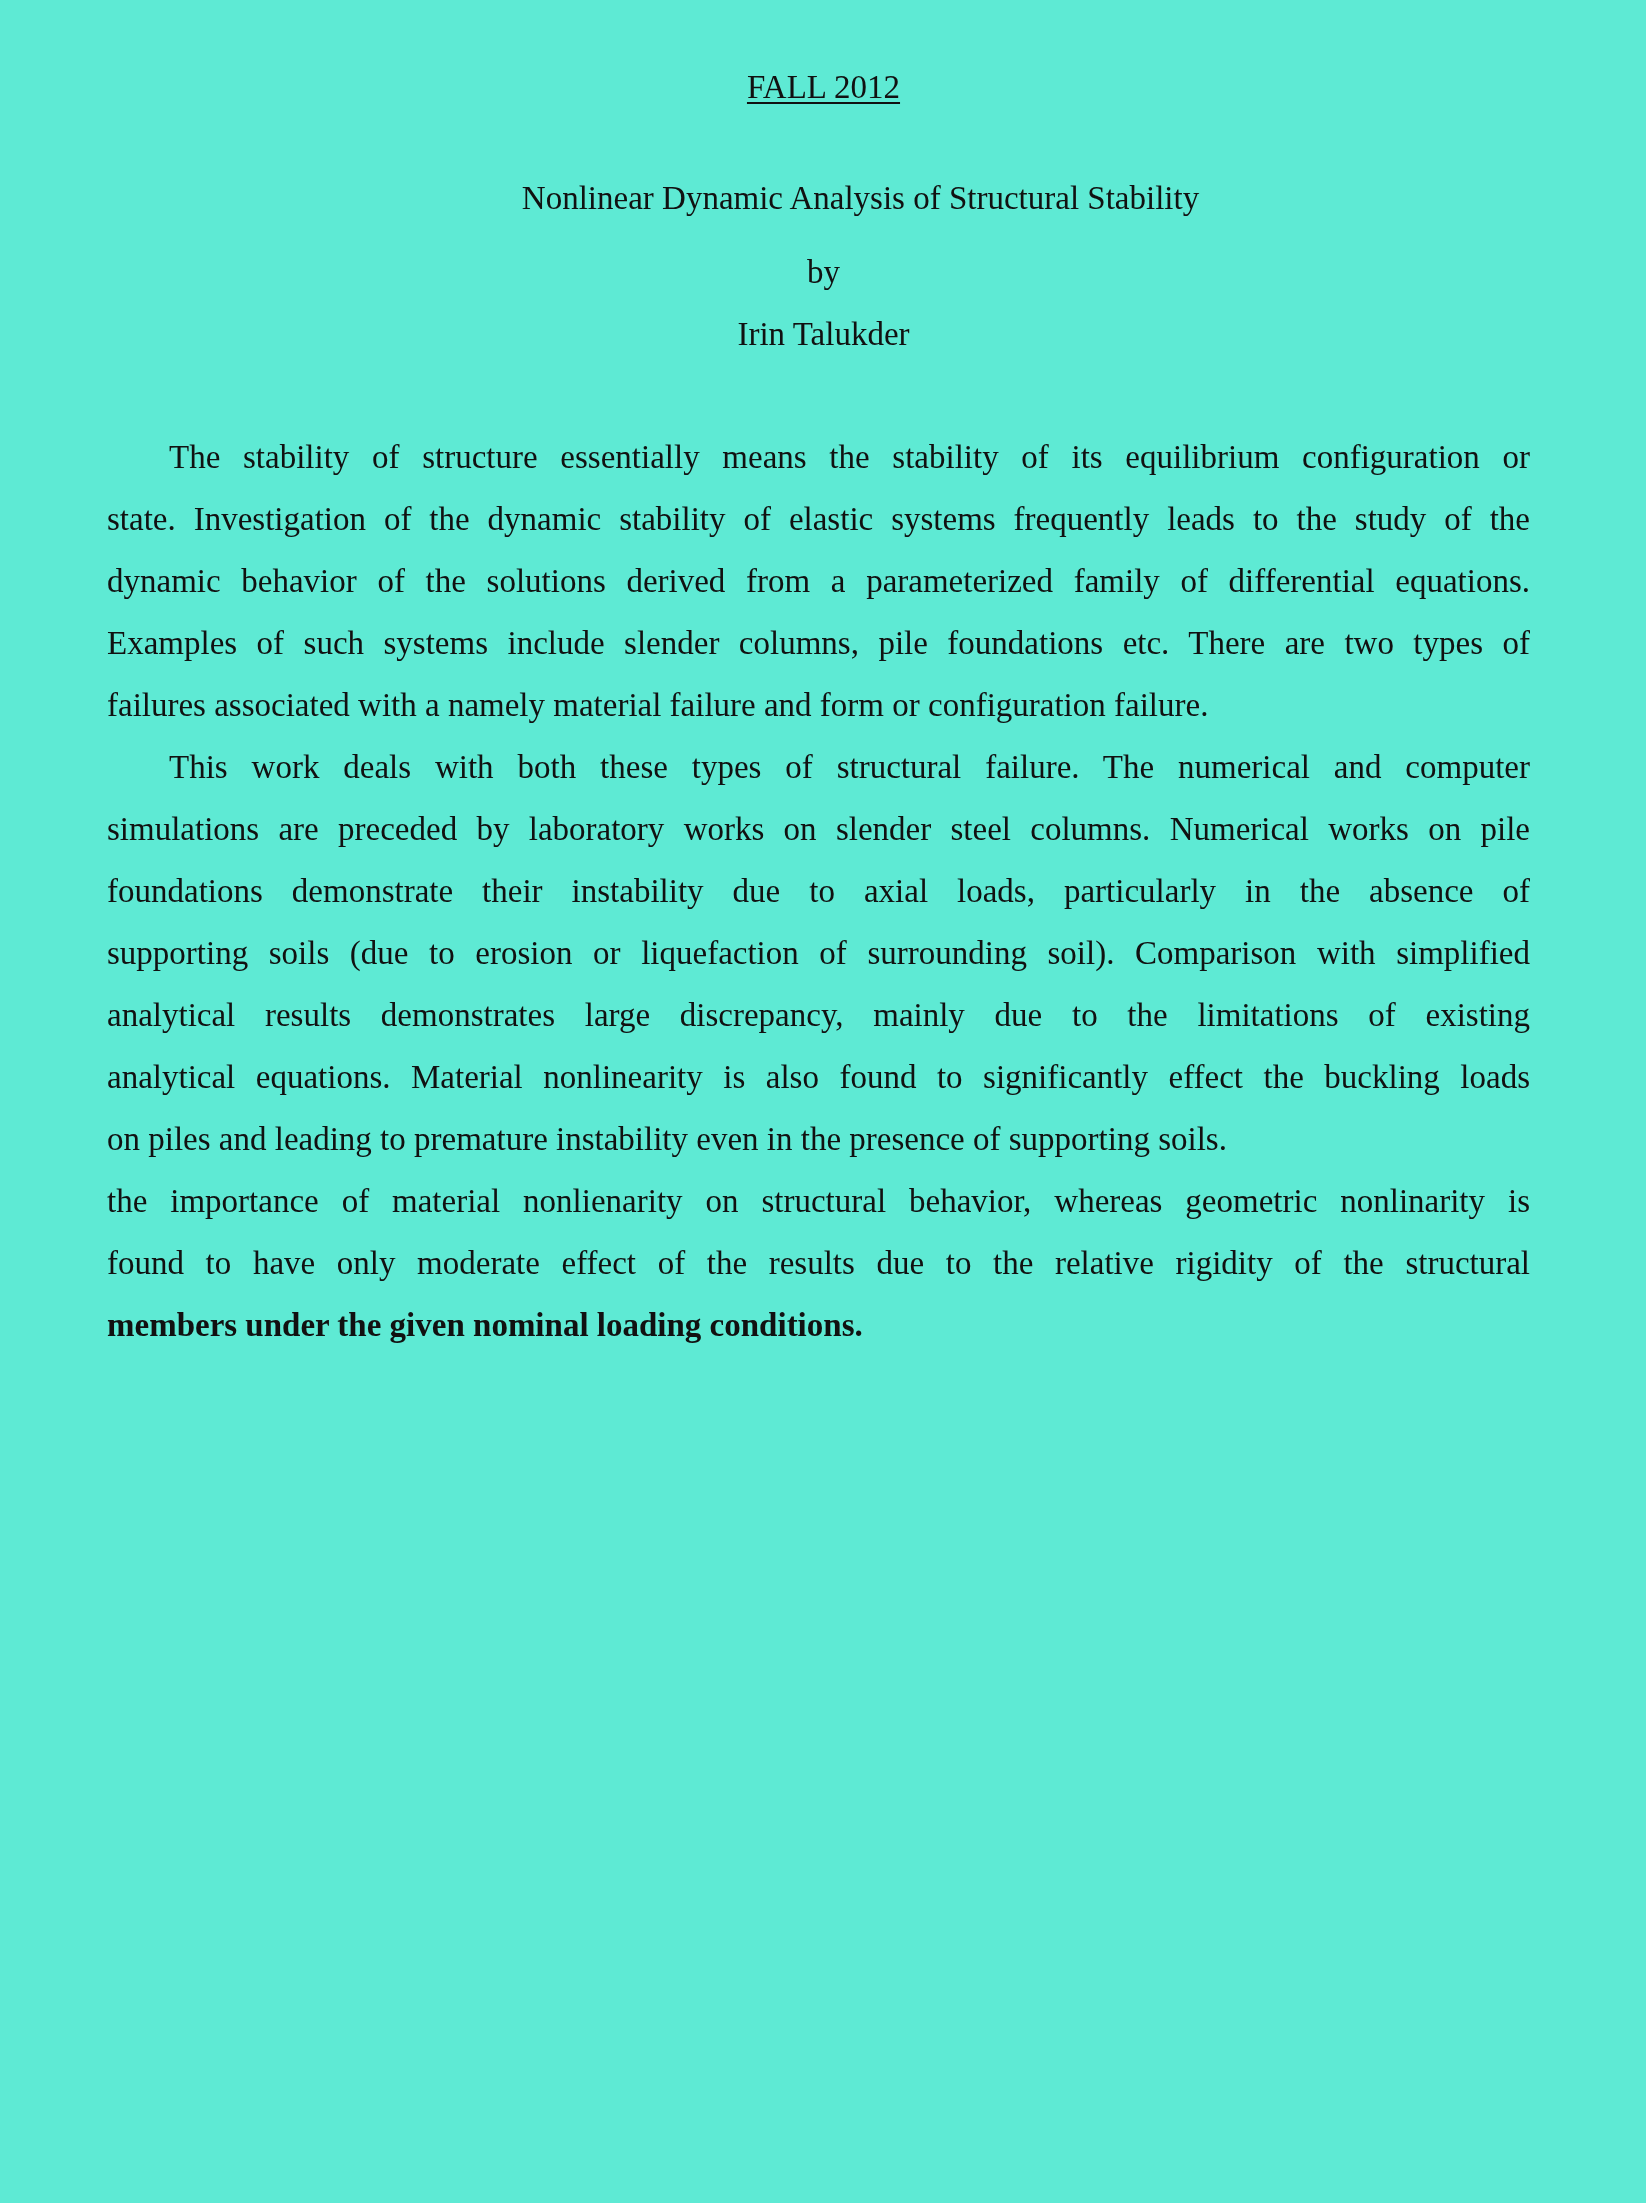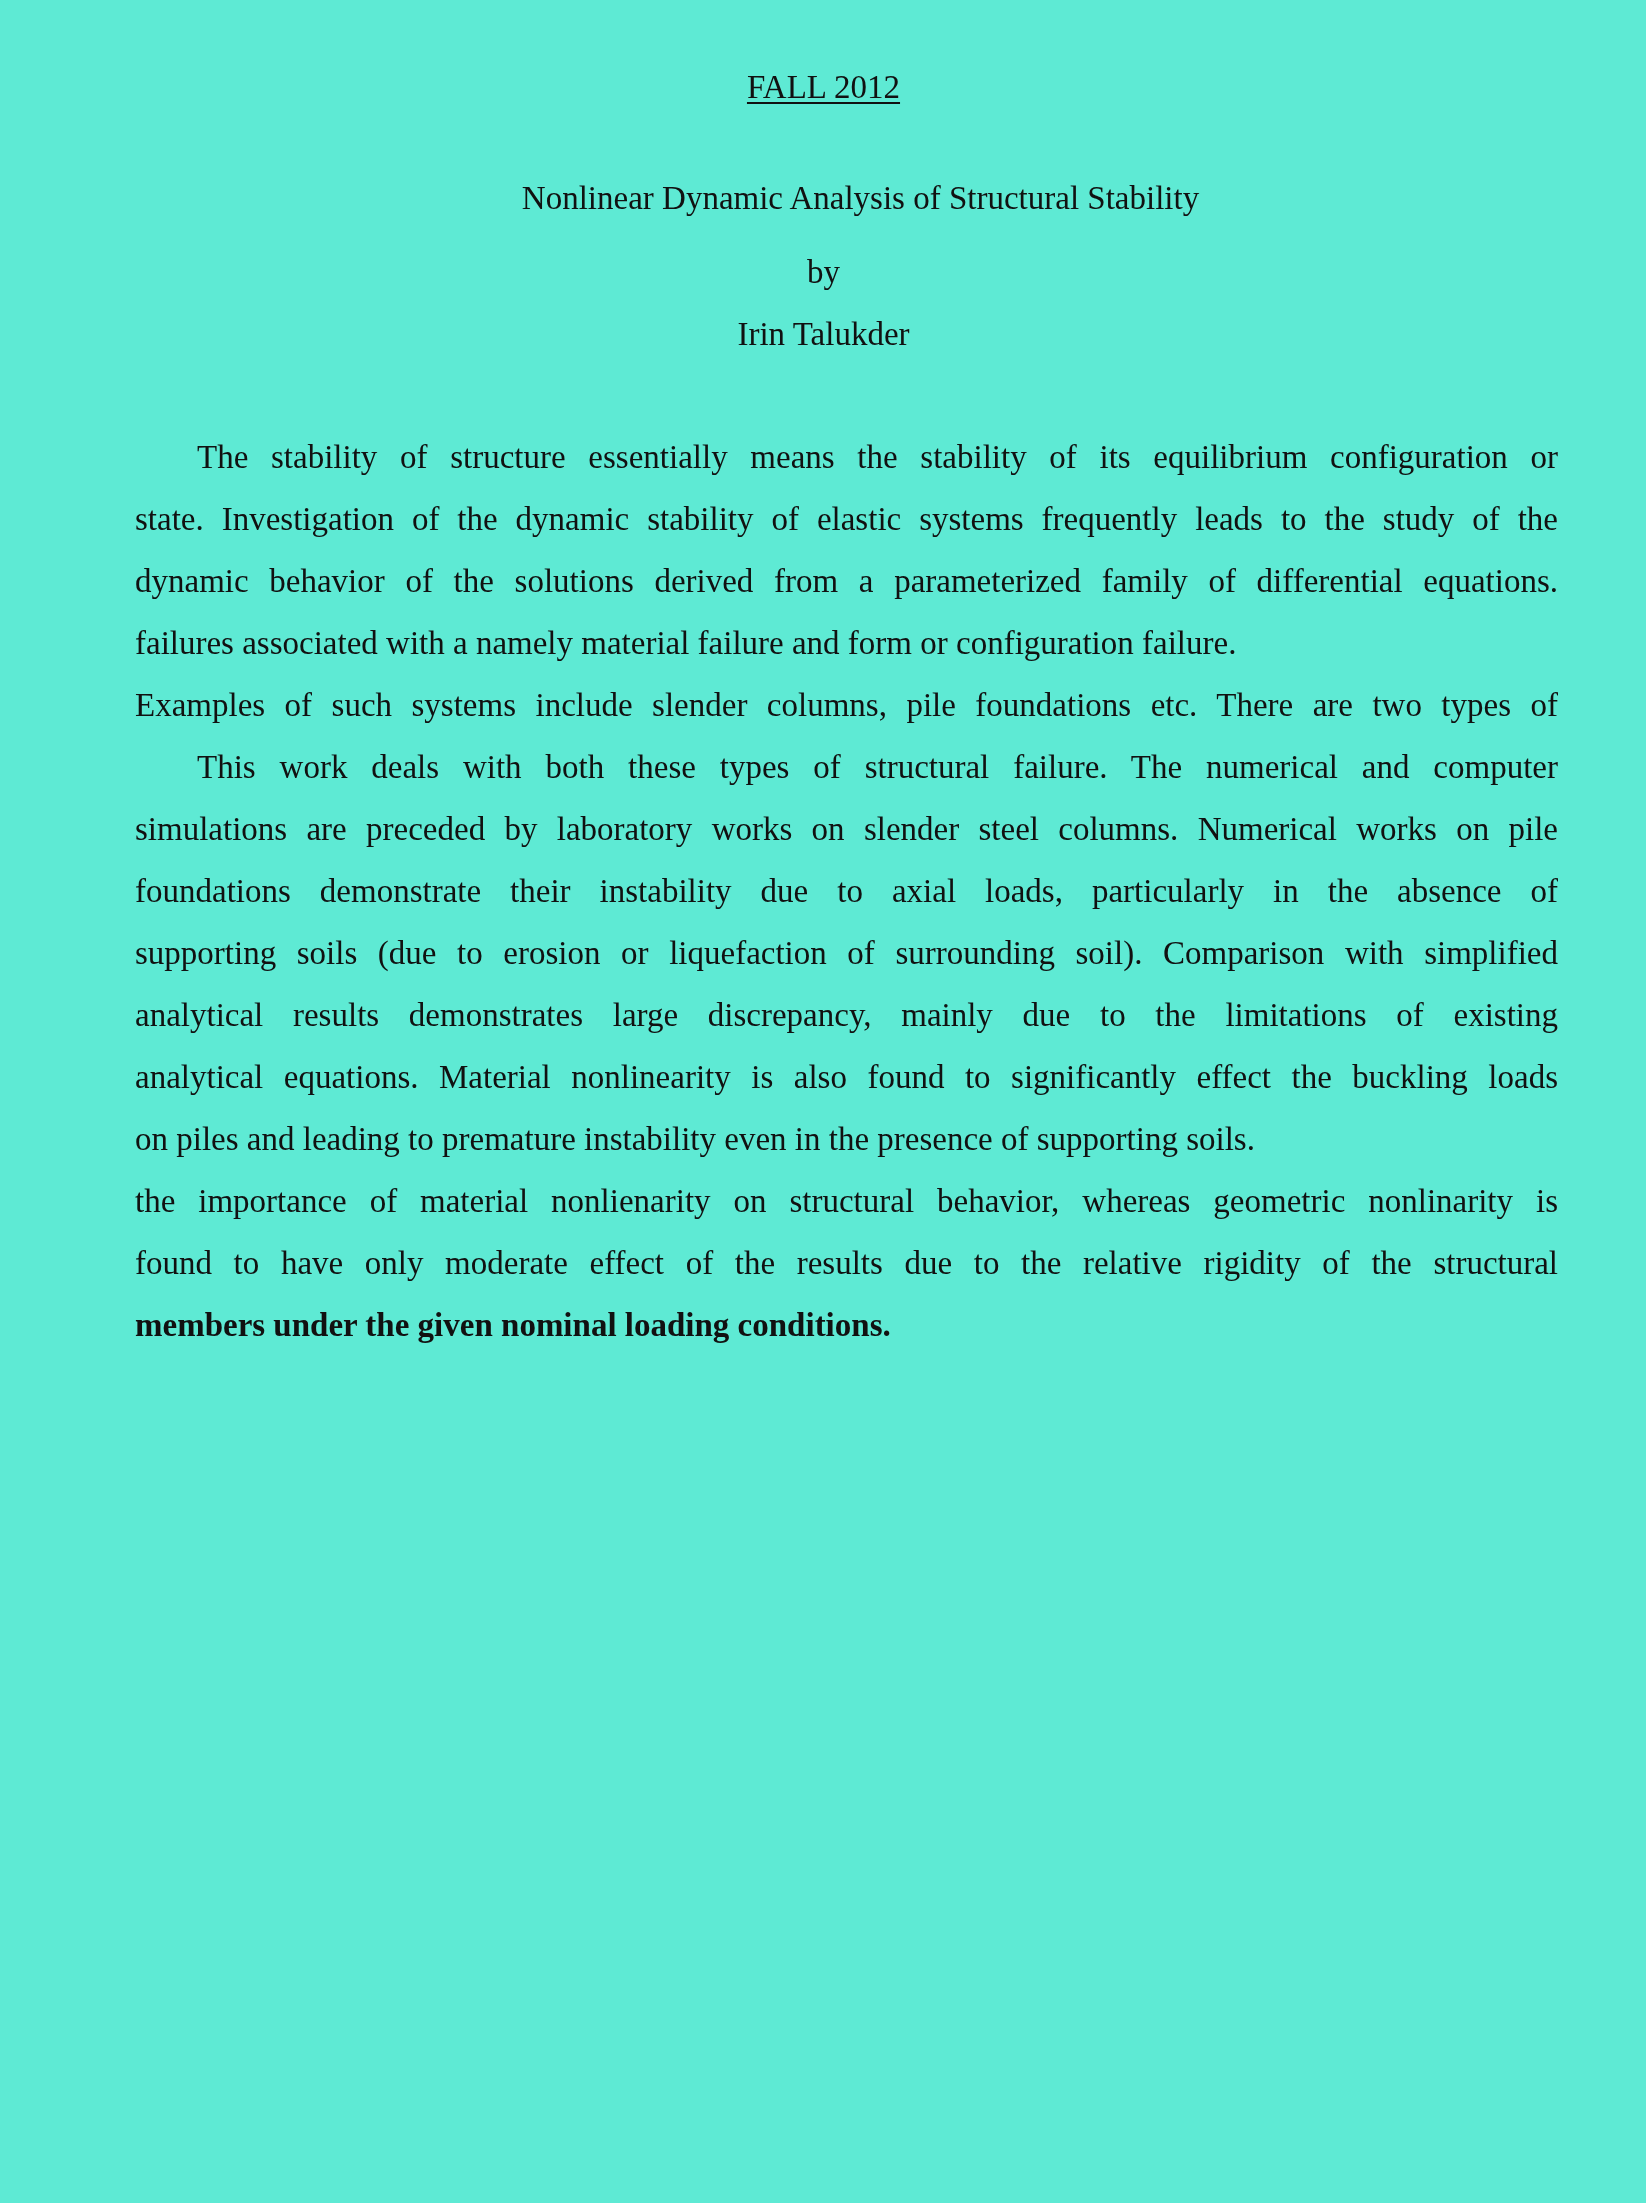--- a/index.html
+++ b/index.html
@@ -38,21 +38,21 @@
       text-decoration: underline;
       text-decoration-thickness: 2px;
       text-underline-offset: 3.9px;
     }
     .title { top: 179px; padding-left: 37px; }
     .byline { top: 253px; }
     .author { top: 315px; }
 
     .abstract {
       position: absolute;
-      left: 135px;
+      left: 107px;
       top: 438px;
       width: 1423px;
       font-size: 33px;
     }
     .line {
       height: 62px;
       line-height: 39px;
       text-align: justify;
       text-align-last: justify;
       white-space: nowrap;
@@ -76,22 +76,22 @@
   <div class="center-line title">Nonlinear Dynamic Analysis of Structural Stability</div>
   <div class="center-line byline">by</div>
   <div class="center-line author">Irin Talukder</div>
 
   <div class="abstract">
 
     <div class="para">
       <div class="line indent" style="word-spacing: 0px;">The stability of structure essentially means the stability of its equilibrium configuration or</div>
       <div class="line" style="word-spacing: 0px;">state. Investigation of the dynamic stability of elastic systems frequently leads to the study of the</div>
       <div class="line" style="word-spacing: 0px;">dynamic behavior of the solutions derived from a parameterized family of differential equations.</div>
+      <div class="line" style="word-spacing: 0px;">Examples of such systems include slender columns, pile foundations etc. There are two types of</div>
       <div class="line last" style="word-spacing: 0px;">failures associated with a namely material failure and form or configuration failure.</div>
-      <div class="line" style="word-spacing: 0px;">Examples of such systems include slender columns, pile foundations etc. There are two types of</div>
     </div>
 
     <div class="para">
       <div class="line indent" style="word-spacing: 0px;">This work deals with both these types of structural failure. The numerical and computer</div>
       <div class="line" style="word-spacing: 0px;">simulations are preceded by laboratory works on slender steel columns. Numerical works on pile</div>
       <div class="line" style="word-spacing: 0px;">foundations demonstrate their instability due to axial loads, particularly in the absence of</div>
       <div class="line" style="word-spacing: 0px;">supporting soils (due to erosion or liquefaction of surrounding soil). Comparison with simplified</div>
       <div class="line" style="word-spacing: 0px;">analytical results demonstrates large discrepancy, mainly due to the limitations of existing</div>
       <div class="line" style="word-spacing: 0px;">analytical equations. Material nonlinearity is also found to significantly effect the buckling loads</div>
       <div class="line last" style="word-spacing: 0px;">on piles and leading to premature instability even in the presence of supporting soils.</div>

